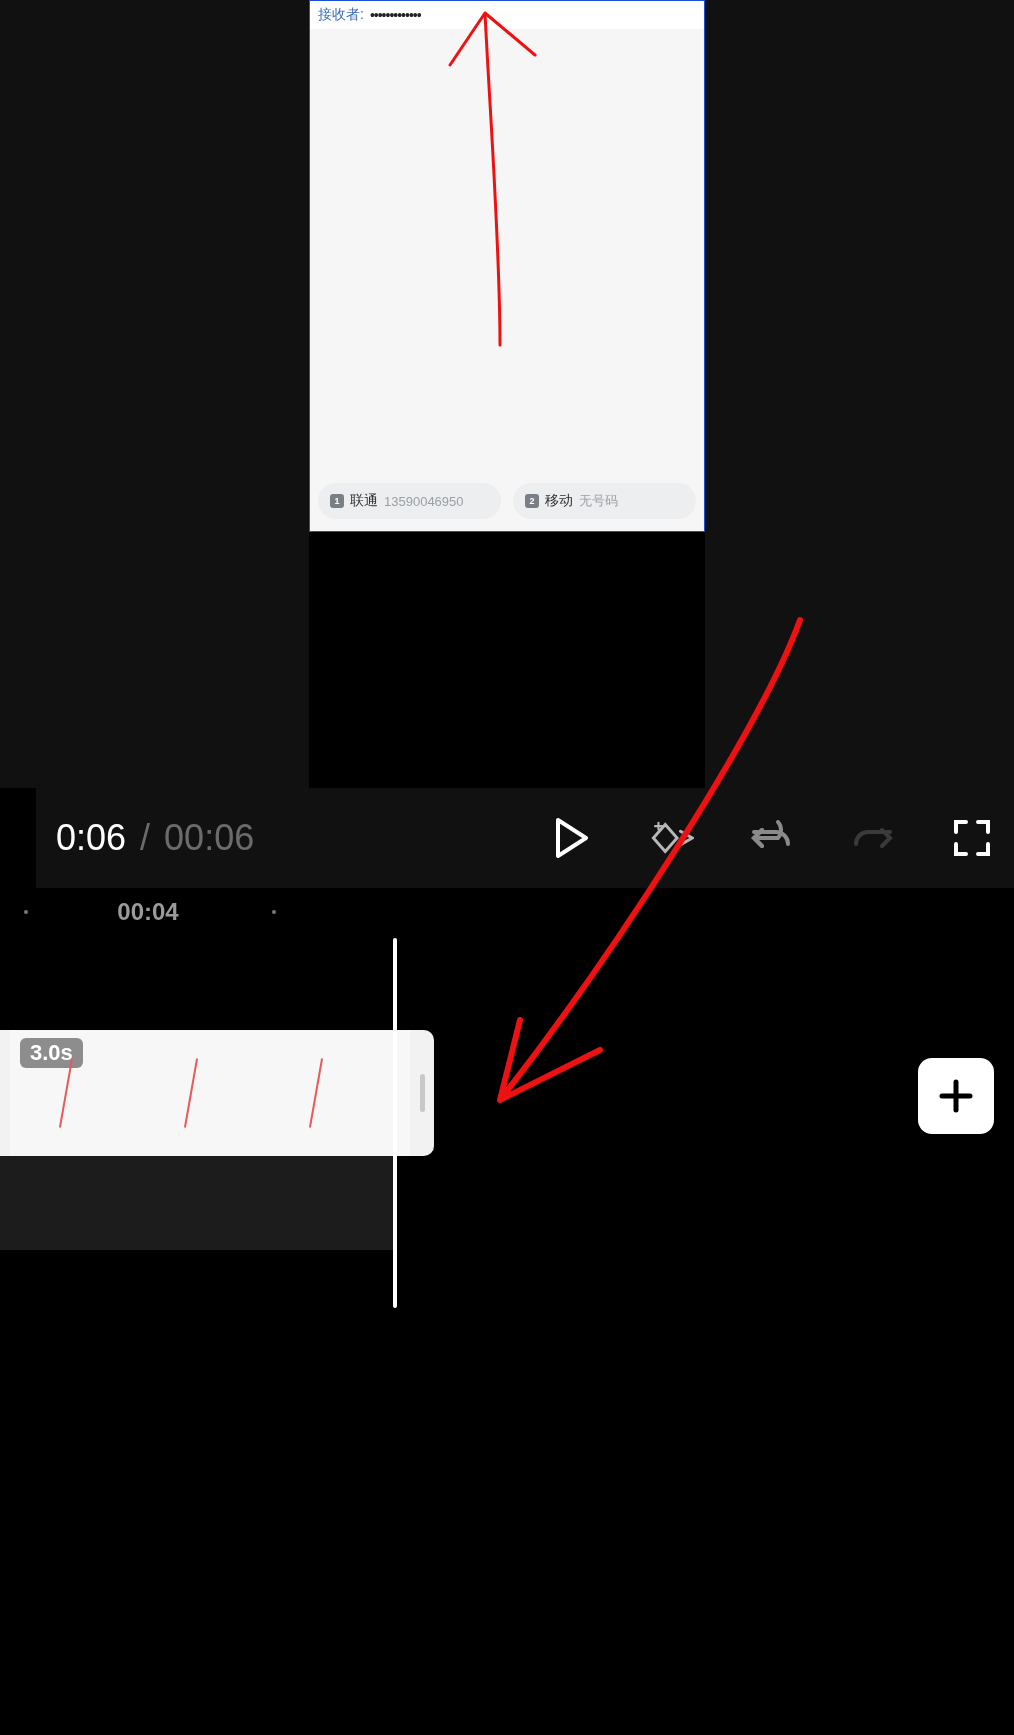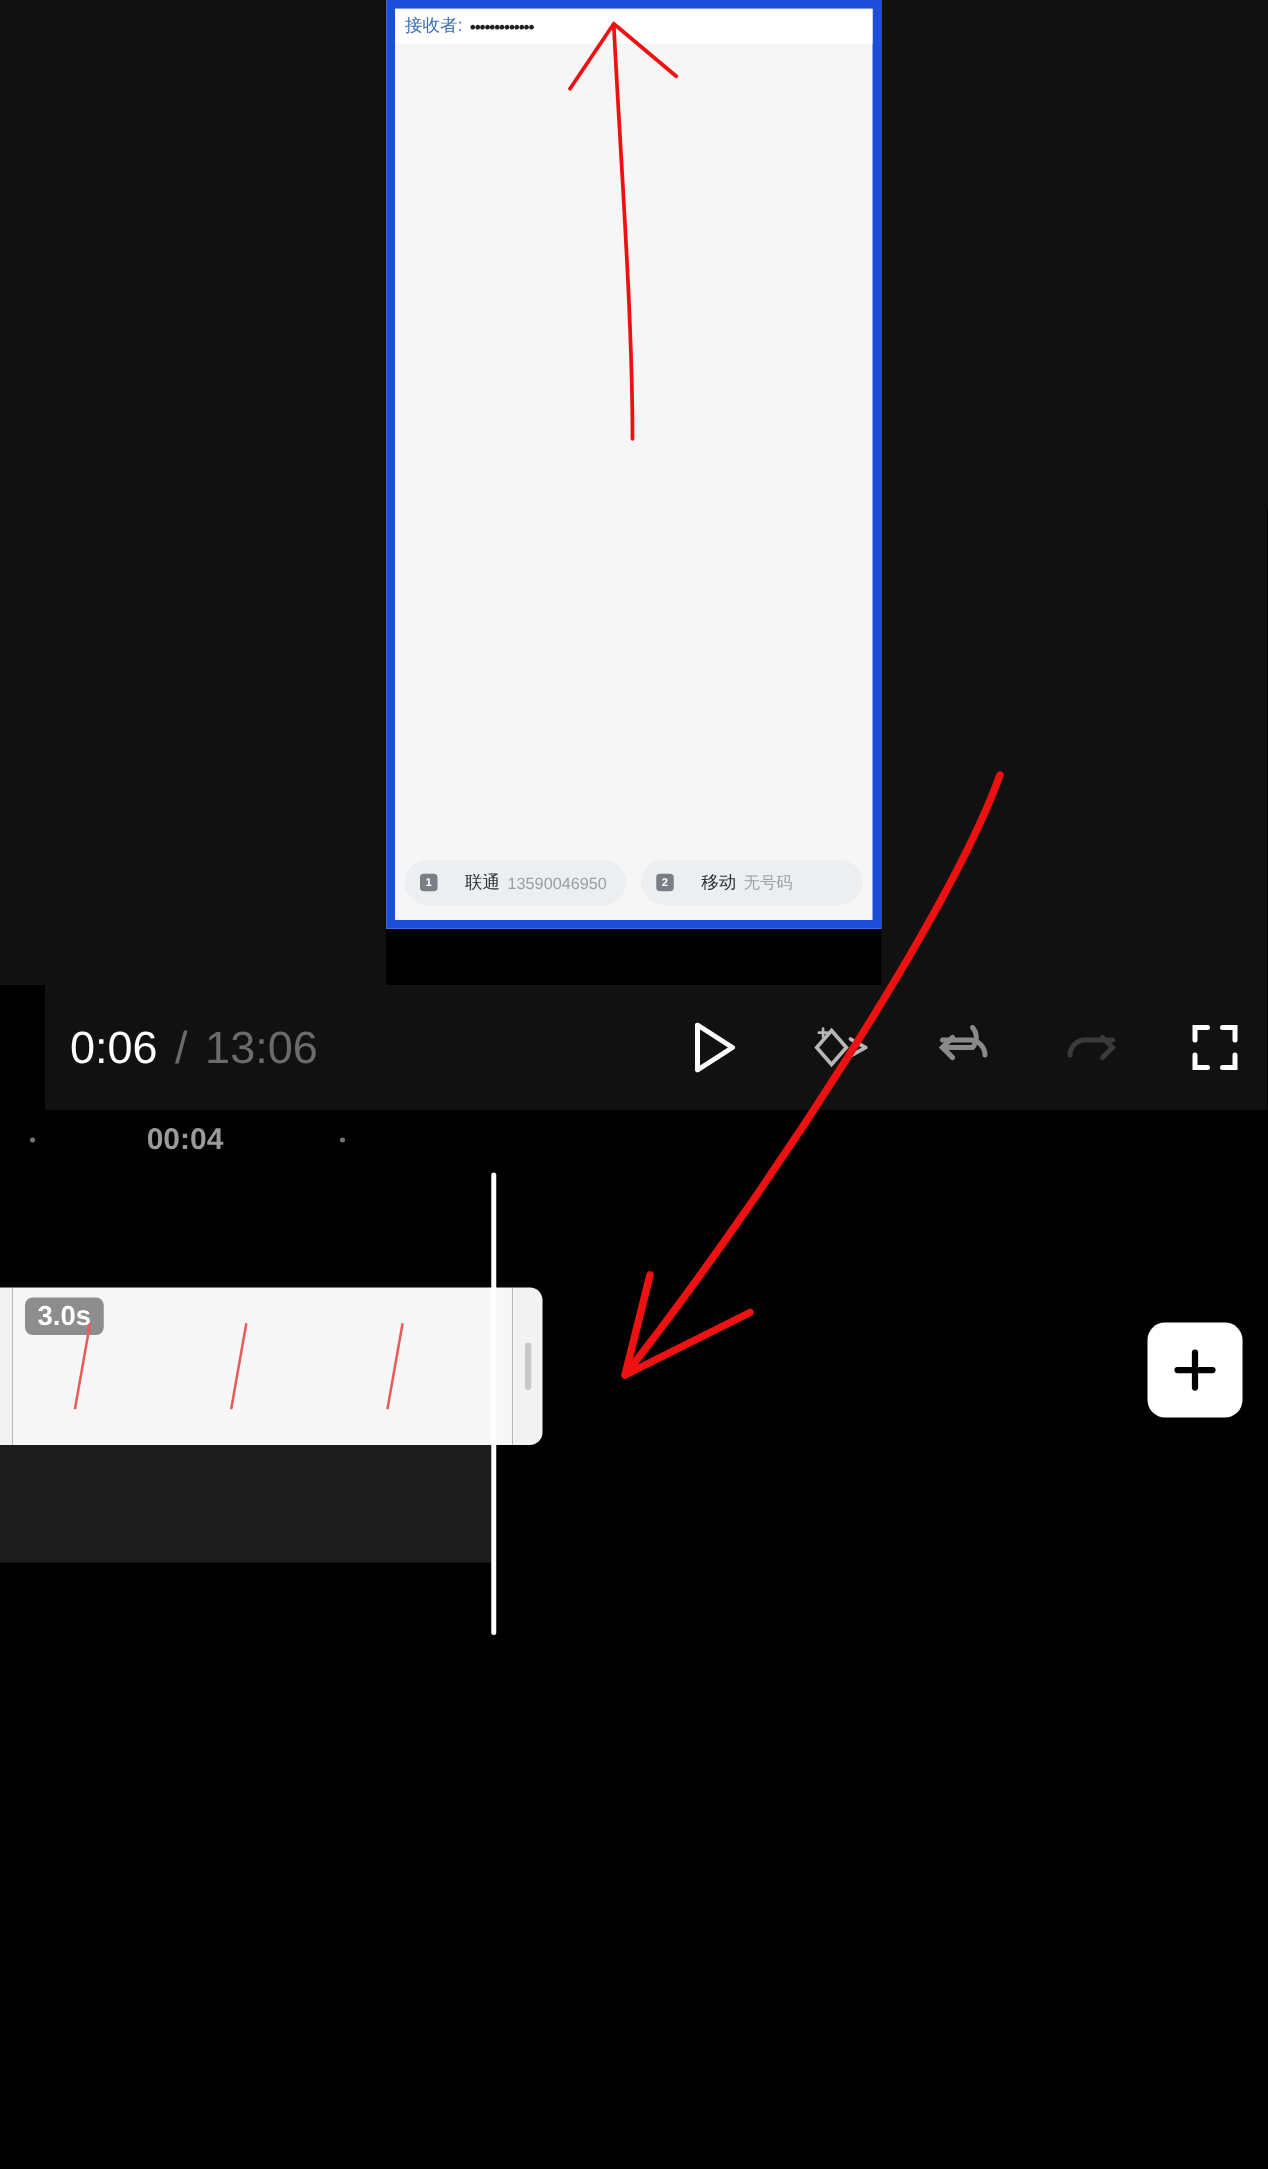--- a/index.html
+++ b/index.html
@@ -25,23 +25,23 @@
     width: 396px;
     height: 788px;
     background: #000;
     position: relative;
   }
   .phone-content {
     position: absolute;
     top: 0;
     left: 0;
     right: 0;
-    height: 743px;
+    height: 532px;
     background: #f6f6f7;
-    border: 7px solid #1d4ed8;
+    border: 1px solid #1d4ed8;
     box-sizing: border-box;
   }
   .phone-topbar {
     height: 28px;
     background: #fff;
     display: flex;
     align-items: center;
     padding: 0 8px;
     font-size: 14px;
     color: #3b6fb5;
@@ -80,21 +80,21 @@
     height: 14px;
     background: #7a7f86;
     border-radius: 3px;
     color: #fff;
     font-size: 9px;
     display: flex;
     align-items: center;
     justify-content: center;
     font-weight: bold;
   }
-  .sim-chip .carrier { color: #2d2f33; font-weight: 500; margin-left: 16px; }
+  .sim-chip .carrier { color: #2d2f33; font-weight: 500; }
   .sim-chip .num { color: #9aa0a6; font-size: 13px; }
 
   
   .annot {
     position: absolute;
     pointer-events: none;
   }
 
   
   .playbar {
@@ -274,21 +274,21 @@
   </div>
 
   <svg class="annot" style="left:460px; top:610px; width:360px; height:520px; z-index:50;" viewBox="0 0 360 520">
     <path d="M340 10 C300 120 150 350 40 490 M40 490 L60 410 M40 490 L140 440" stroke="#e11" stroke-width="6" fill="none" stroke-linecap="round"></path>
   </svg>
 </div>
 
 <div class="playbar">
   <span class="time-current">0:06</span>
   <span class="time-sep">/</span>
-  <span class="time-total">13:06</span>
+  <span class="time-total">00:06</span>
 
   <div class="playbar-icons">
     <div class="icon-btn">
       <svg width="36" height="40" viewBox="0 0 36 40">
         <path d="M4 2 L32 20 L4 38 Z" fill="none" stroke="#fff" stroke-width="4" stroke-linejoin="round"></path>
       </svg>
     </div>
     <div class="icon-btn">
       <svg width="52" height="40" viewBox="0 0 52 40">
         <path d="M18 4 L32 20 L18 36 L4 20 Z" fill="none" stroke="#b7b7b7" stroke-width="3.5"></path>

